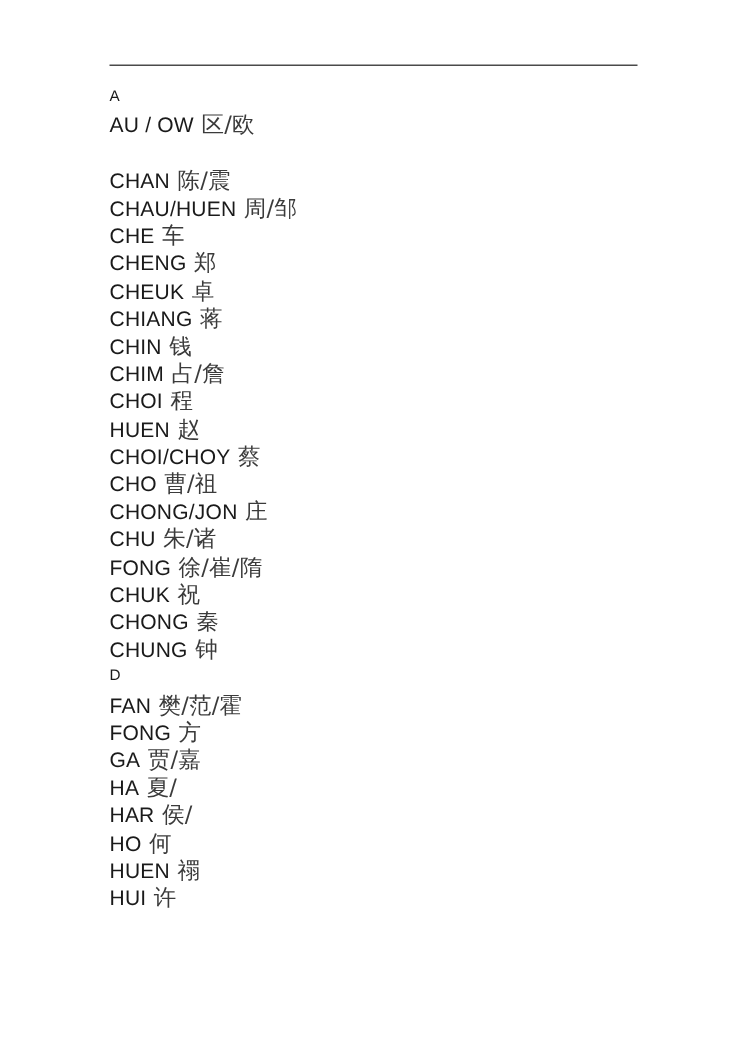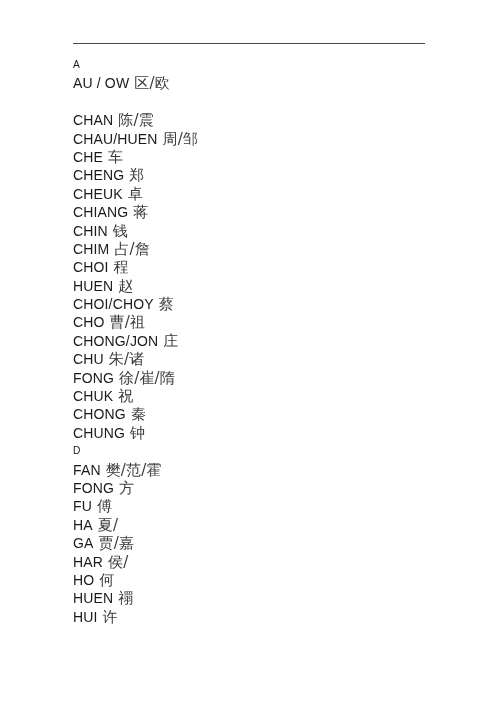--- a/index.html
+++ b/index.html
@@ -90,22 +90,21 @@
       <div class="entry"><span class="rom">CHO</span><span class="han">曹/祖</span></div>
       <div class="entry"><span class="rom">CHONG/JON</span><span class="han">庄</span></div>
       <div class="entry"><span class="rom">CHU</span><span class="han">朱/诸</span></div>
       <div class="entry"><span class="rom">FONG</span><span class="han">徐/崔/隋</span></div>
       <div class="entry"><span class="rom">CHUK</span><span class="han">祝</span></div>
       <div class="entry"><span class="rom">CHONG</span><span class="han">秦</span></div>
       <div class="entry"><span class="rom">CHUNG</span><span class="han">钟</span></div>
       <div class="entry"><span class="section-head">D</span></div>
       <div class="entry"><span class="rom">FAN</span><span class="han">樊/范/霍</span></div>
       <div class="entry"><span class="rom">FONG</span><span class="han">方</span></div>
-      <div class="entry"><span class="rom">FU</span><span class="han">傅</span></div>
+      <div class="entry"><span class="rom">GA</span><span class="han">贾/嘉</span></div>
       <div class="entry"><span class="rom">HA</span><span class="han">夏/</span></div>
-      <div class="entry"><span class="rom">GA</span><span class="han">贾/嘉</span></div>
       <div class="entry"><span class="rom">HAR</span><span class="han">侯/</span></div>
       <div class="entry"><span class="rom">HO</span><span class="han">何</span></div>
       <div class="entry"><span class="rom">HUEN</span><span class="han">禤</span></div>
       <div class="entry"><span class="rom">HUI</span><span class="han">许</span></div>
     </div>
 
 </div>
 
 </body></html>

